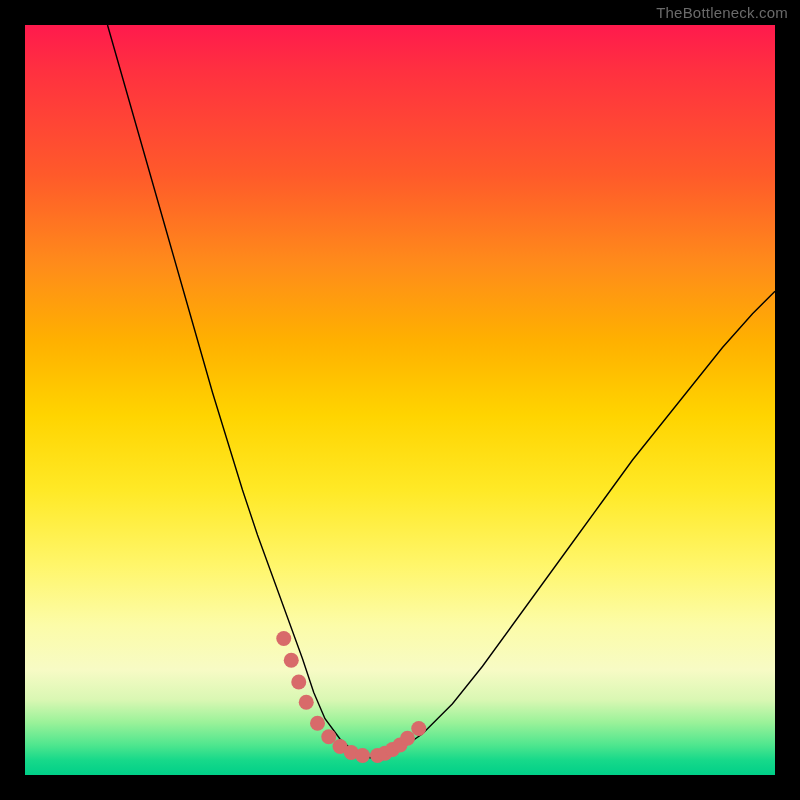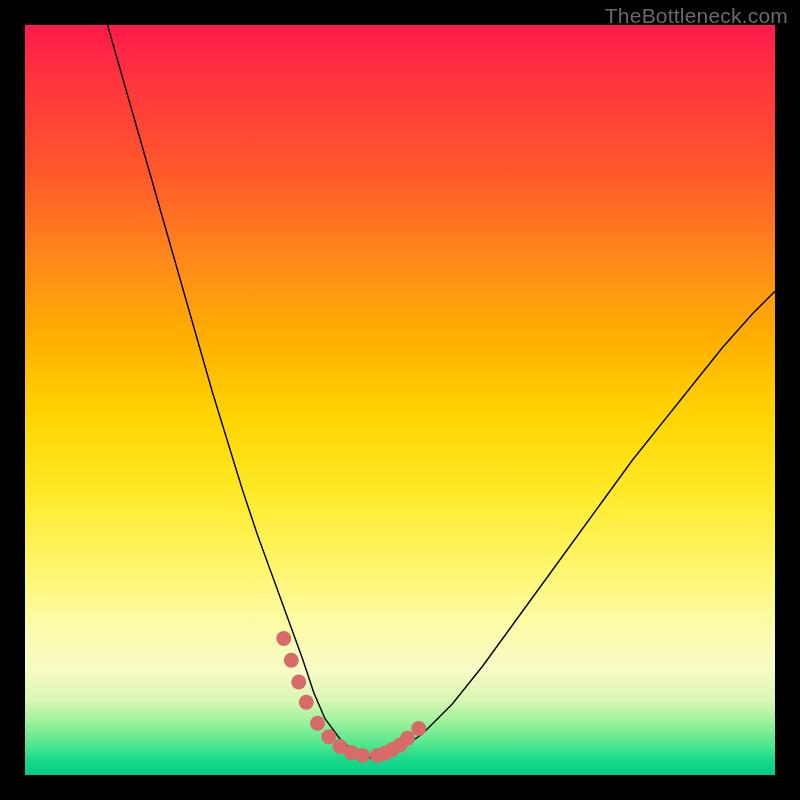--- a/index.html
+++ b/index.html
@@ -33,21 +33,21 @@
       #4fe68e 96%,
       #17d98a 98%,
       #00cf88 100%
     );
   }
   .watermark {
     position: absolute;
     top: 4px;
     right: 12px;
     color: #6a6a6a;
-    font-size: 21px;
+    font-size: 15px;
     font-weight: 500;
     letter-spacing: 0.2px;
     z-index: 10;
   }
   svg.plot {
     position: absolute;
     left: 0;
     top: 0;
     width: 750px;
     height: 750px;

